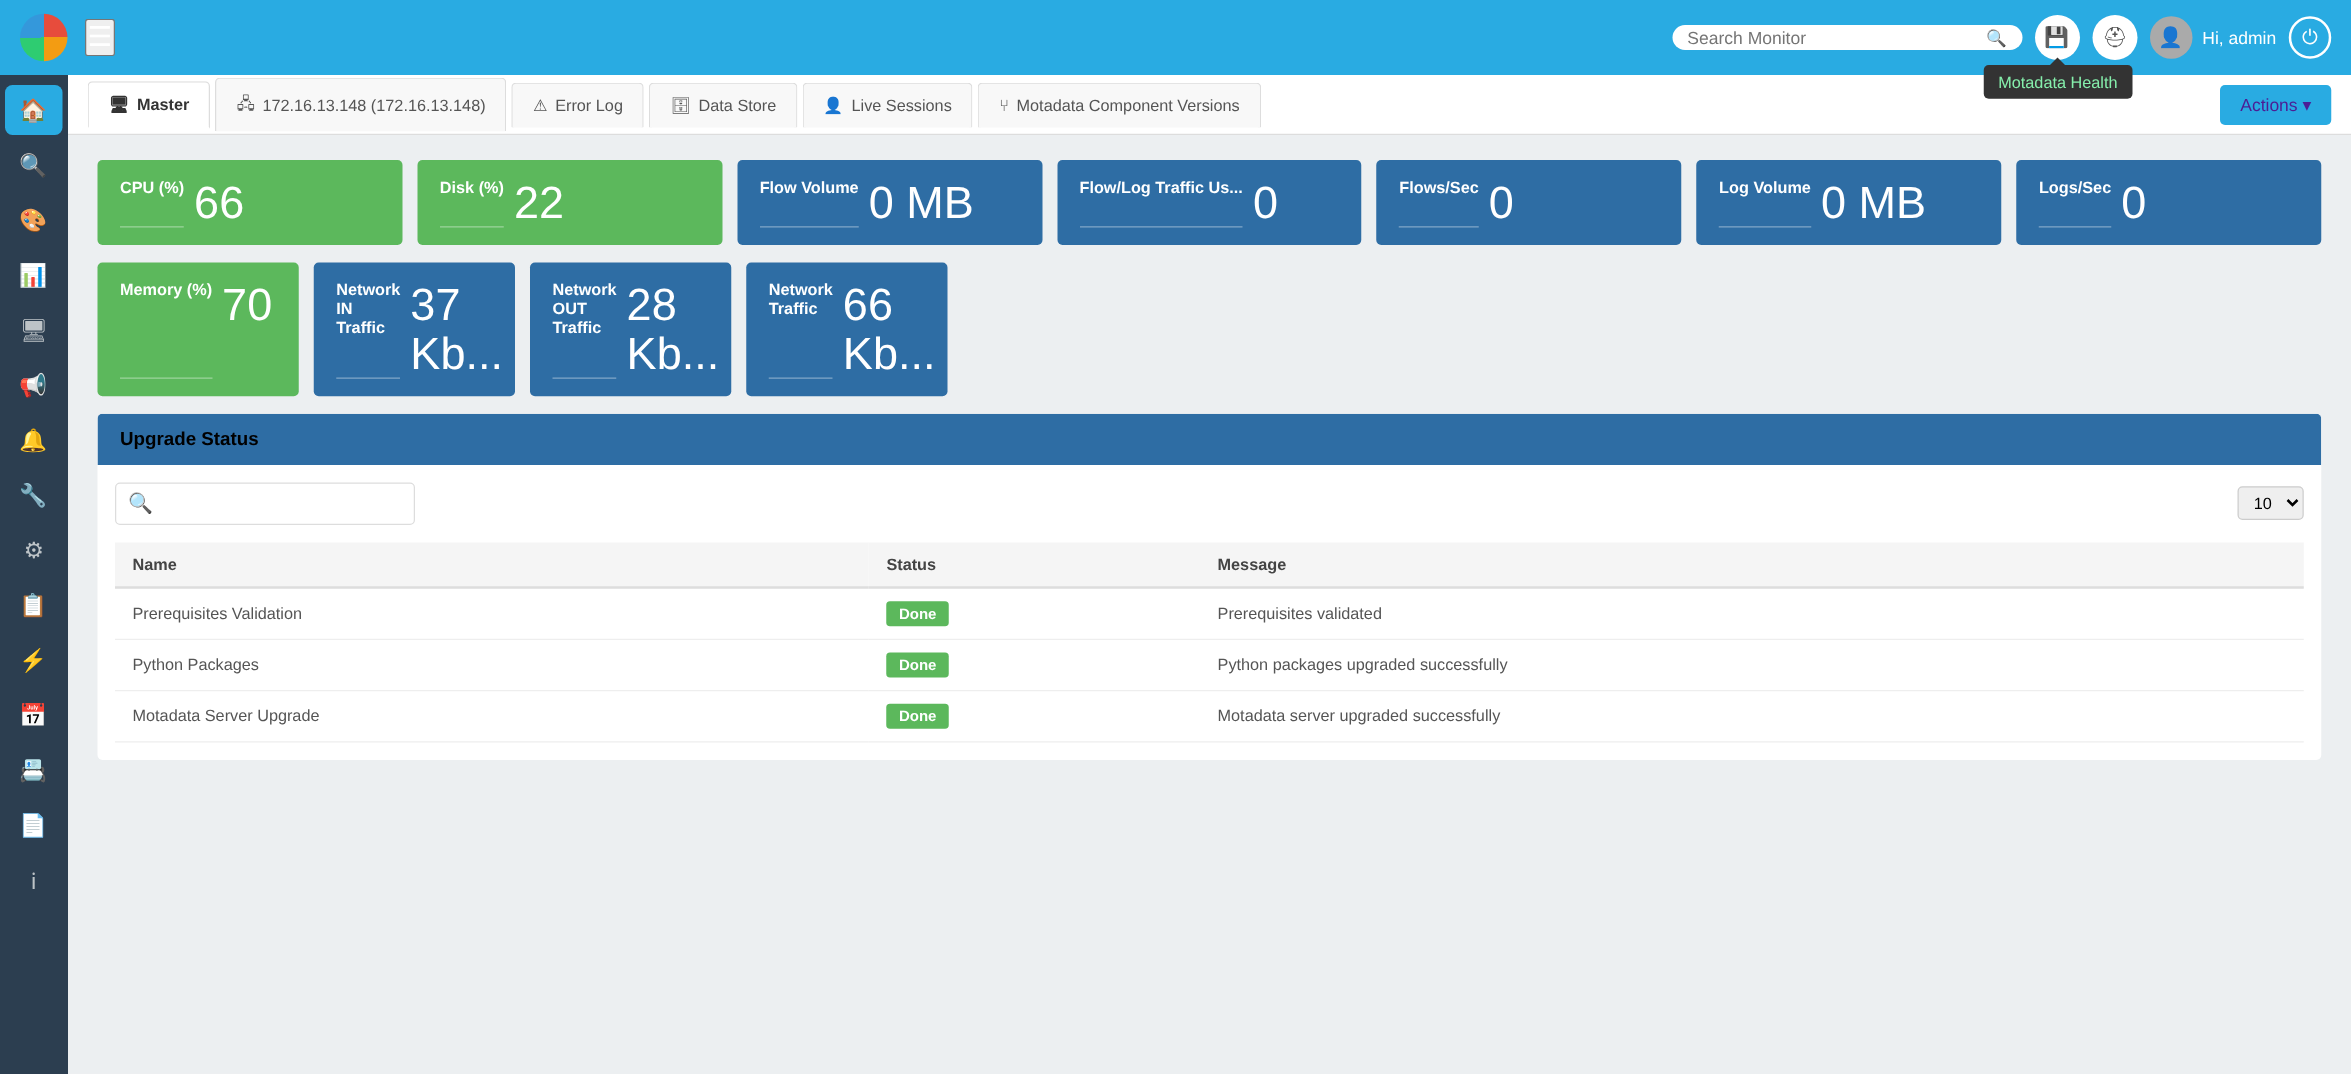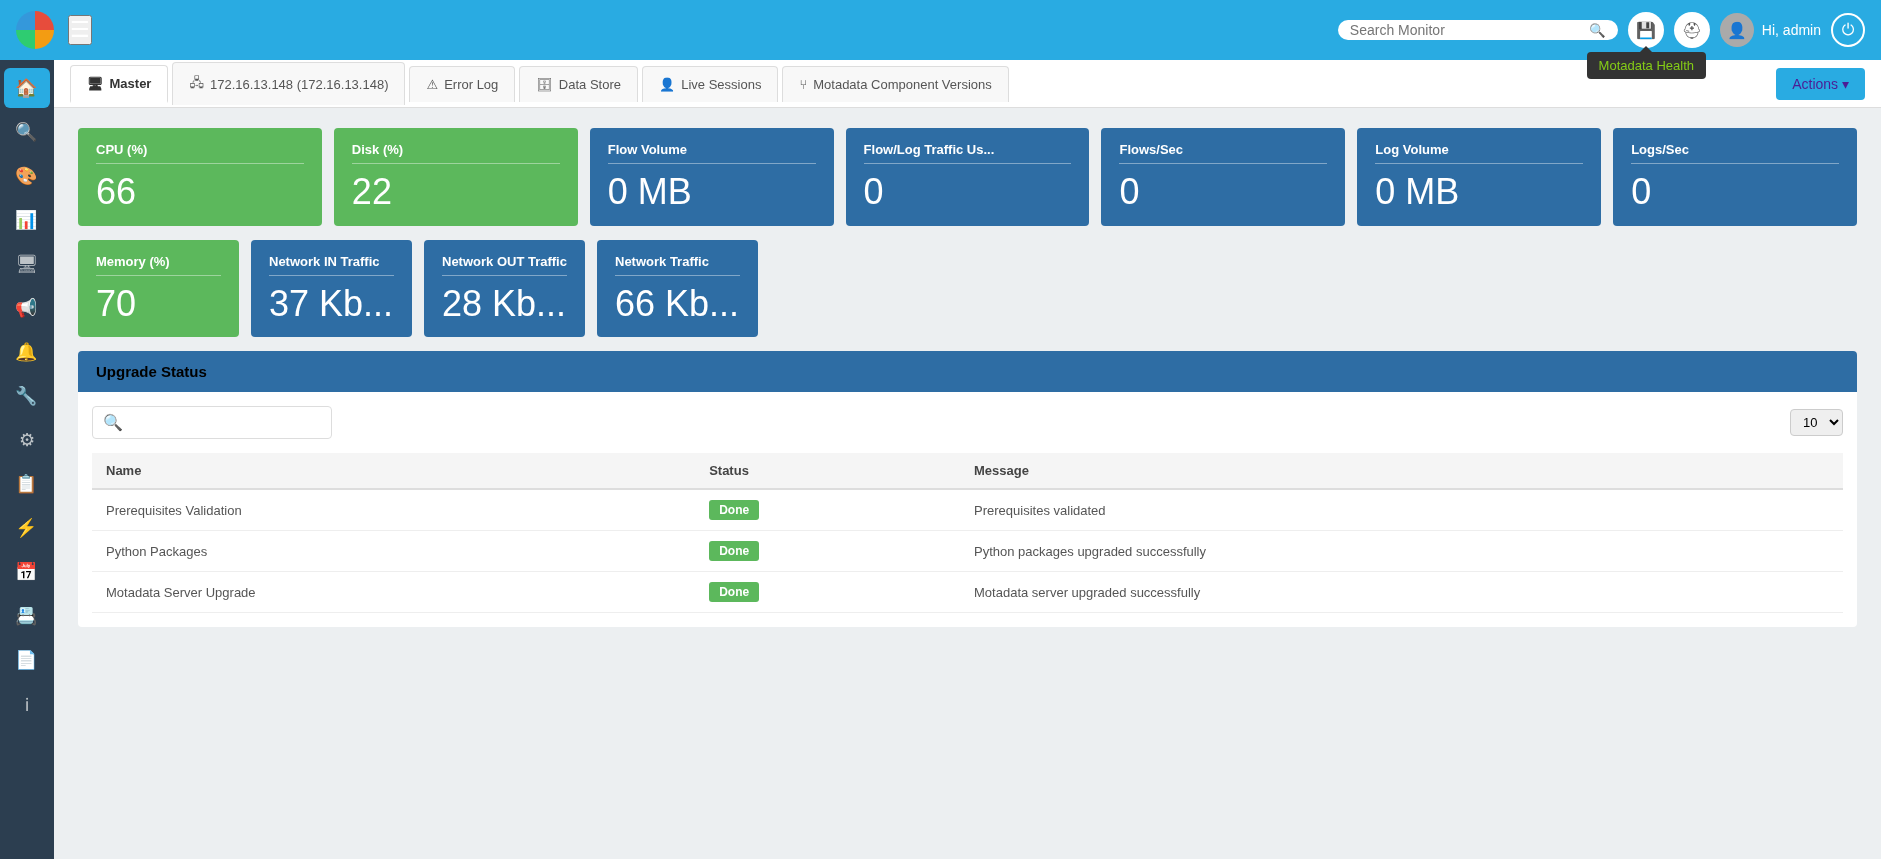--- a/index.html
+++ b/index.html
@@ -33,21 +33,21 @@
     }
     .search-icon-btn { background: none; border: none; cursor: pointer; color: #555; }
     .icon-btn {
       width: 36px; height: 36px; border-radius: 50%;
       background: white; border: none; cursor: pointer;
       display: flex; align-items: center; justify-content: center;
       font-size: 16px; color: #555; position: relative;
     }
     .tooltip-box {
       position: absolute; top: 52px; right: 175px;
-      background: #333; color: #84cc16; padding: 6px 12px;
+      background: #333; color: #86efac; padding: 6px 12px;
       border-radius: 4px; font-size: 13px; white-space: nowrap;
       z-index: 200;
     }
     .tooltip-box::before {
       content: ''; position: absolute; top: -6px; left: 50%; transform: translateX(-50%);
       border: 6px solid transparent; border-bottom-color: #333; border-top: none;
     }
     .user-info { display: flex; align-items: center; gap: 8px; color: white; font-size: 14px; }
     .avatar {
       width: 34px; height: 34px; border-radius: 50%;
@@ -112,21 +112,21 @@
       min-height: calc(100vh - 108px);
     }
 
     
     .metrics-row {
       display: flex; gap: 12px; flex-wrap: wrap; margin-bottom: 14px;
     }
     .metric-tile {
       border-radius: 4px; padding: 14px 18px;
       min-width: 160px; flex: 1;
-      color: white; display: flex; flex-direction: column; gap: 8px;
+      color: white; display: flex; gap: 8px;
     }
     .metric-tile.green { background: #5cb85c; }
     .metric-tile.blue { background: #2e6da4; }
     .metric-label {
       font-size: 13px; font-weight: 600;
       border-bottom: 1px solid rgba(255,255,255,0.4);
       padding-bottom: 6px;
     }
     .metric-value { font-size: 36px; font-weight: 400; line-height: 1.1; }
 

